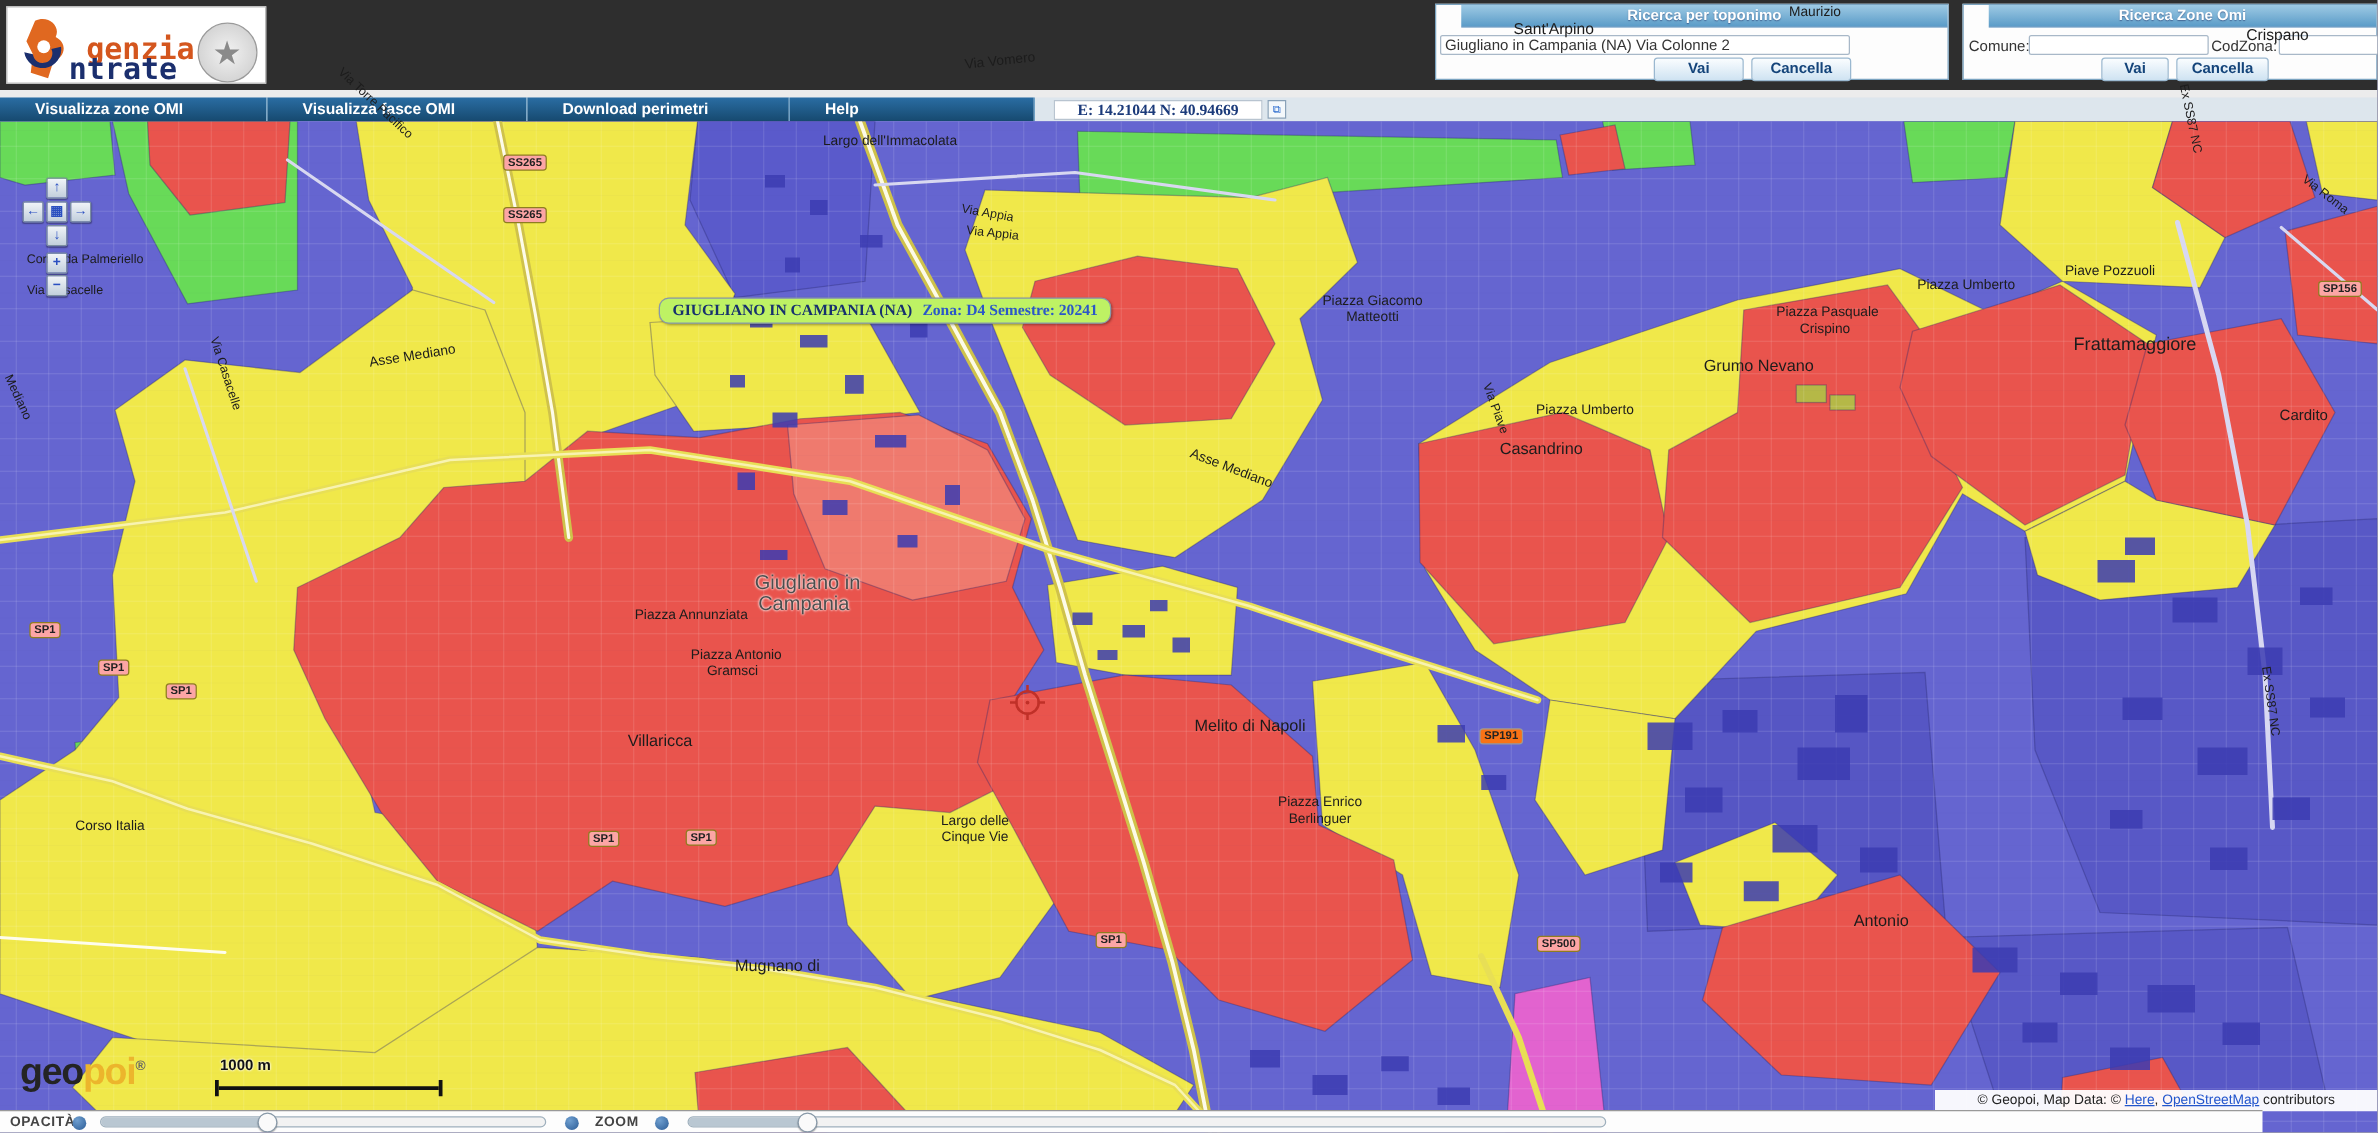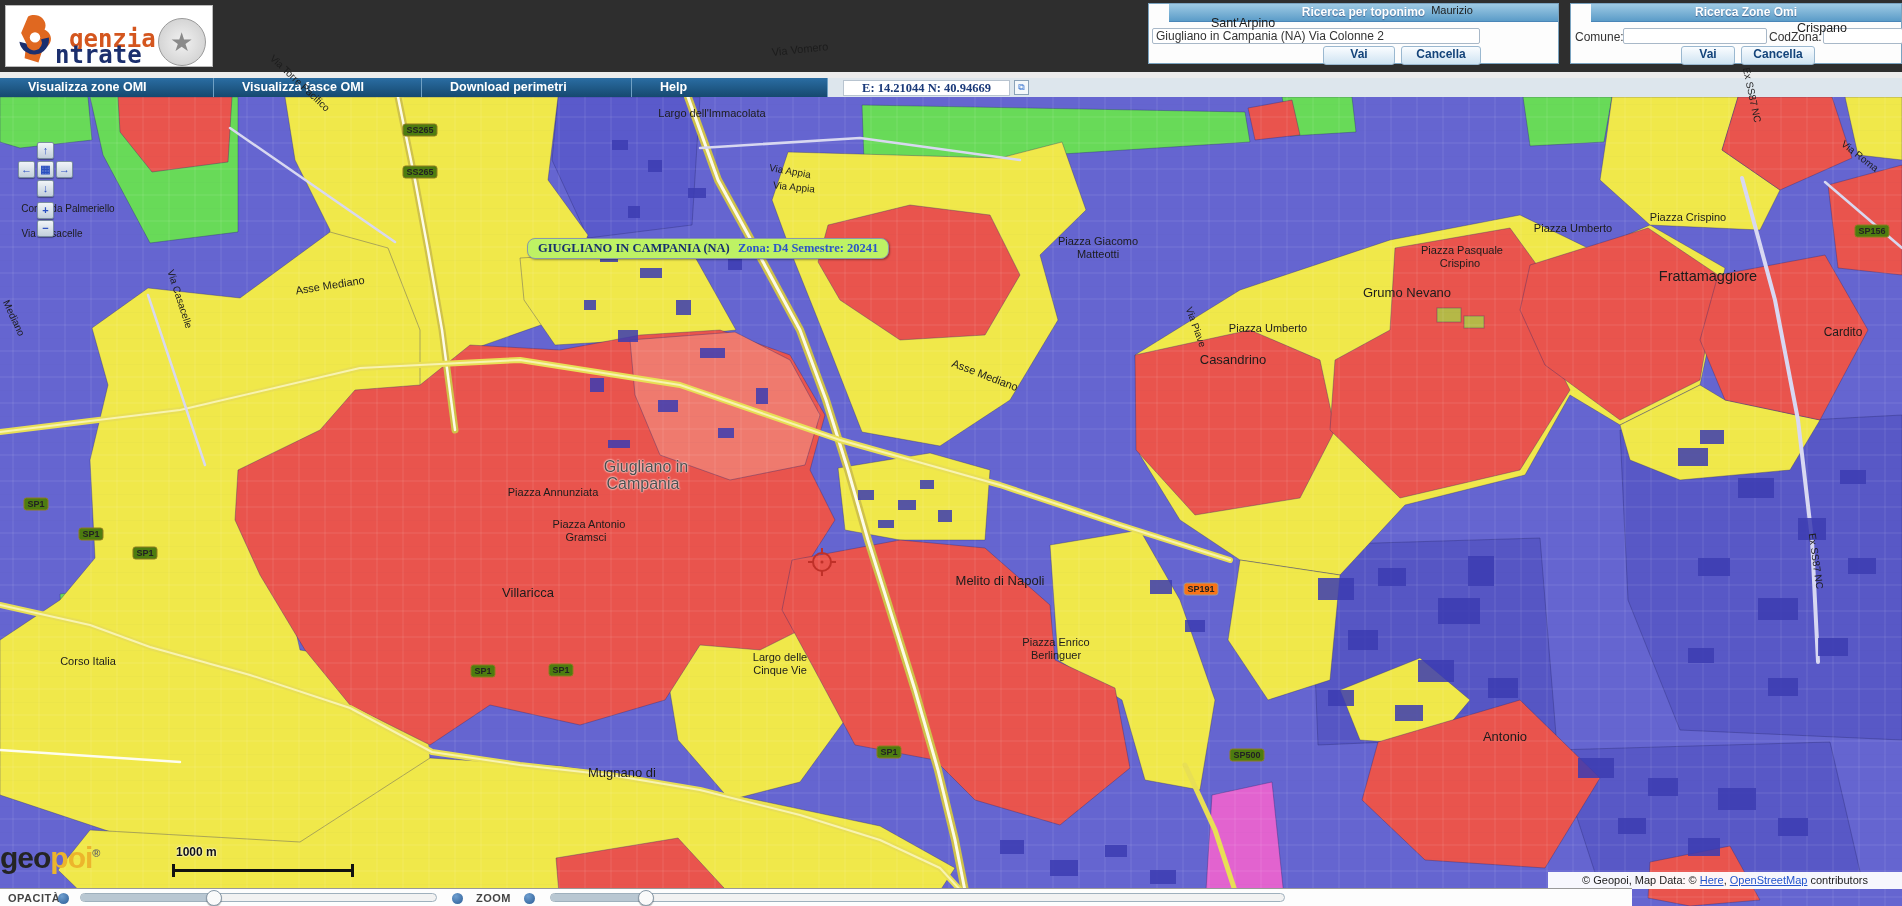--- a/index.html
+++ b/index.html
@@ -41,46 +41,46 @@
               border:1px solid #b8c4d0;font-family:"Liberation Serif",serif;font-weight:bold;
               font-size:12.5px;color:#1b3a7a;text-align:center;line-height:14px;}
   #coords-tool{position:absolute;left:1014px;top:2px;width:13px;height:13px;background:#f4f8fb;
                border:1px solid #8aa2b8;color:#2a6acd;font-size:9px;line-height:13px;text-align:center;cursor:pointer;}
   
   #map-wrap{position:absolute;left:0;top:97px;width:1902px;height:809px;overflow:hidden;background:#6565d0;}
   #map-canvas{display:block;}
   #overlays{position:absolute;left:0;top:0;width:1902px;height:906px;pointer-events:none;}
   .map-label{position:absolute;white-space:nowrap;color:#1c1c1c;pointer-events:none;}
   .road-badge{position:absolute;white-space:nowrap;font-size:9px;font-weight:bold;color:#222;
-              background:#4d7c0f;border:1px solid #8e7d20;border-radius:3px;padding:0 3px;line-height:11px;}
+              background:#fca5a5;border:1px solid #8e7d20;border-radius:3px;padding:0 3px;line-height:11px;}
   .road-badge.white{background:#f97316;border-color:#999;}
   #zone-tooltip{position:absolute;left:527px;top:238px;height:17px;line-height:17px;background:#bef264;
                 border:1px solid #8899aa;border-radius:8px;padding:1px 10px;white-space:nowrap;
                 font-family:"Liberation Serif",serif;font-weight:bold;font-size:12.5px;
                 box-shadow:1px 1px 2px rgba(0,0,0,.35);}
   #zone-tooltip .p1{color:#16306e;}
   #zone-tooltip .p2{color:#2b57c8;margin-left:5px;}
   .pan-btn{position:absolute;width:17px;height:17px;box-sizing:border-box;text-align:center;
            line-height:15px;font-size:11px;font-weight:bold;color:#2a4fc0;cursor:pointer;
            background:linear-gradient(#f0f4f8,#c2cfdc);border:1px solid #7b8ea0;border-radius:2px;
            box-shadow:0 1px 1px rgba(0,0,0,.35);}
   #scale-text{position:absolute;left:176px;top:845px;font-size:12px;font-weight:bold;color:#111;
               text-shadow:0 0 2px #fff,0 0 2px #fff;}
   #scale-line{position:absolute;left:172px;top:864px;width:176px;height:13px;
               border-left:3px solid #111;border-right:3px solid #111;}
   #scale-line div{height:3px;background:#111;margin-top:5px;}
-  #geopoi{position:absolute;left:0;top:841px;font-size:30px;font-weight:bold;letter-spacing:-1px;}
+  #geopoi{position:absolute;left:16px;top:841px;font-size:30px;font-weight:bold;letter-spacing:-1px;}
   #geopoi .geo{color:#242424;}
   #geopoi .poi{color:#ecb52c;}
   #geopoi sup{font-size:11px;color:#666;letter-spacing:0;}
   #attribution{position:absolute;left:1548px;top:872px;width:354px;height:17px;background:rgba(255,255,255,.95);
                font-size:11px;color:#222;text-align:center;line-height:17px;}
   #attribution a{color:#2255cc;cursor:pointer;text-decoration:underline;}
   
-  #bottom-bar{position:absolute;left:0;top:888px;width:1632px;height:18px;background:#fdfdfd;
+  #bottom-bar{position:absolute;left:0;top:888px;width:1810px;height:18px;background:#fdfdfd;
               border-top:1px solid #999;}
   .bar-label{position:absolute;top:3px;font-size:11px;font-weight:bold;color:#444;letter-spacing:.5px;}
   .bar-dot{position:absolute;top:4px;width:11px;height:11px;border-radius:50%;
            background:radial-gradient(circle at 35% 30%,#6f9fd0,#2b5c96);cursor:pointer;}
   .slider-track{position:absolute;top:4px;height:9px;box-sizing:border-box;background:#f2f2f2;
                 border:1px solid #9fb0bd;border-radius:5px;cursor:pointer;}
   .slider-fill{height:100%;background:#b9c7d2;border-radius:5px 0 0 5px;}
   .slider-thumb{position:absolute;top:1px;width:14px;height:14px;border-radius:50%;background:#fafafa;
                 border:1px solid #8899a8;box-shadow:0 1px 1px rgba(0,0,0,.3);cursor:pointer;}
 </style>
@@ -303,21 +303,21 @@
       <div class="map-label" style="left: 52px; top: 233px; font-size: 10px; color: rgb(28, 28, 28); transform: translate(-50%, -50%);">Via Casacelle</div>
       <div class="map-label" style="left: 180px; top: 299px; font-size: 10px; color: rgb(28, 28, 28); transform: translate(-50%, -50%) rotate(72deg);">Via Casacelle</div>
       <div class="map-label" style="left: 14px; top: 318px; font-size: 10px; color: rgb(28, 28, 28); transform: translate(-50%, -50%) rotate(65deg);">Mediano</div>
       <div class="map-label" style="left: 330px; top: 285px; font-size: 11px; color: rgb(28, 28, 28); transform: translate(-50%, -50%) rotate(-9deg);">Asse Mediano</div>
       <div class="map-label" style="left: 985px; top: 375px; font-size: 11px; color: rgb(28, 28, 28); transform: translate(-50%, -50%) rotate(21deg);">Asse Mediano</div>
       <div class="map-label" style="left: 1098px; top: 241px; font-size: 11px; color: rgb(28, 28, 28); transform: translate(-50%, -50%);">Piazza Giacomo</div>
       <div class="map-label" style="left: 1098px; top: 254px; font-size: 11px; color: rgb(28, 28, 28); transform: translate(-50%, -50%);">Matteotti</div>
       <div class="map-label" style="left: 1462px; top: 250px; font-size: 11px; color: rgb(28, 28, 28); transform: translate(-50%, -50%);">Piazza Pasquale</div>
       <div class="map-label" style="left: 1460px; top: 263px; font-size: 11px; color: rgb(28, 28, 28); transform: translate(-50%, -50%);">Crispino</div>
       <div class="map-label" style="left: 1573px; top: 228px; font-size: 11px; color: rgb(28, 28, 28); transform: translate(-50%, -50%);">Piazza Umberto</div>
-      <div class="map-label" style="left: 1688px; top: 217px; font-size: 11px; color: rgb(28, 28, 28); transform: translate(-50%, -50%);">Piazza Crispino</div>
+      <div class="map-label" style="left: 1688px; top: 217px; font-size: 11px; color: rgb(28, 28, 28); transform: translate(-50%, -50%);">Piave Pozzuoli</div>
       <div class="map-label" style="left: 1268px; top: 328px; font-size: 11px; color: rgb(28, 28, 28); transform: translate(-50%, -50%);">Piazza Umberto</div>
       <div class="map-label" style="left: 1407px; top: 292px; font-size: 13px; color: rgb(28, 28, 28); transform: translate(-50%, -50%);">Grumo Nevano</div>
       <div class="map-label" style="left: 1233px; top: 359px; font-size: 13px; color: rgb(28, 28, 28); transform: translate(-50%, -50%);">Casandrino</div>
       <div class="map-label" style="left: 1196px; top: 327px; font-size: 10px; color: rgb(28, 28, 28); transform: translate(-50%, -50%) rotate(70deg);">Via Piave</div>
       <div class="map-label" style="left: 1708px; top: 276px; font-size: 14.5px; color: rgb(28, 28, 28); transform: translate(-50%, -50%);">Frattamaggiore</div>
       <div class="map-label" style="left: 1843px; top: 332px; font-size: 12px; color: rgb(28, 28, 28); transform: translate(-50%, -50%);">Cardito</div>
       <div class="map-label" style="left: 553px; top: 470px; font-size: 11px; color: rgb(28, 28, 28); transform: translate(-50%, -50%); margin-top: 22px;">Piazza Annunziata</div>
       <div class="map-label" style="left: 646px; top: 467px; font-size: 16px; color: rgb(77, 77, 77); transform: translate(-50%, -50%); text-shadow: rgb(255, 255, 255) 0px 0px 2px, rgb(255, 255, 255) 0px 0px 2px;">Giugliano in</div>
       <div class="map-label" style="left: 643px; top: 484px; font-size: 16px; color: rgb(77, 77, 77); transform: translate(-50%, -50%); text-shadow: rgb(255, 255, 255) 0px 0px 2px, rgb(255, 255, 255) 0px 0px 2px;">Campania</div>
       <div class="map-label" style="left: 589px; top: 524px; font-size: 11px; color: rgb(28, 28, 28); transform: translate(-50%, -50%);">Piazza Antonio</div>

